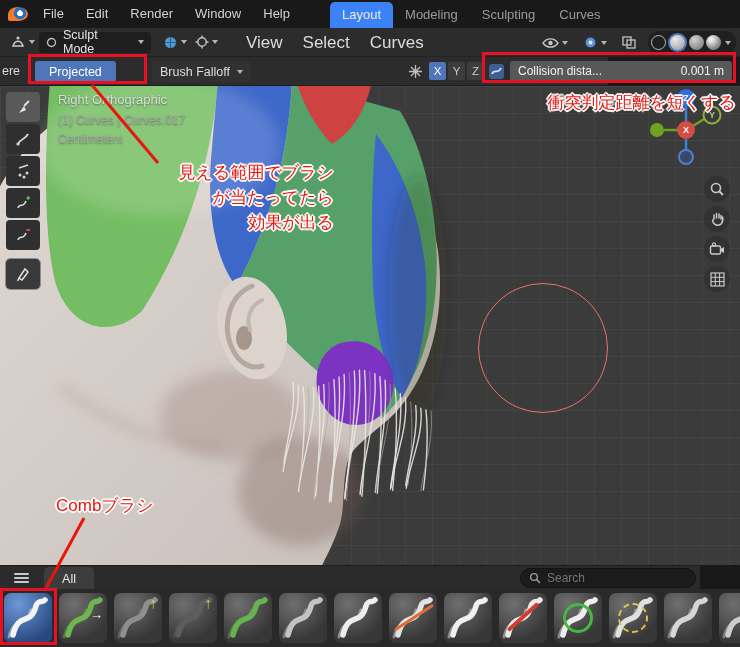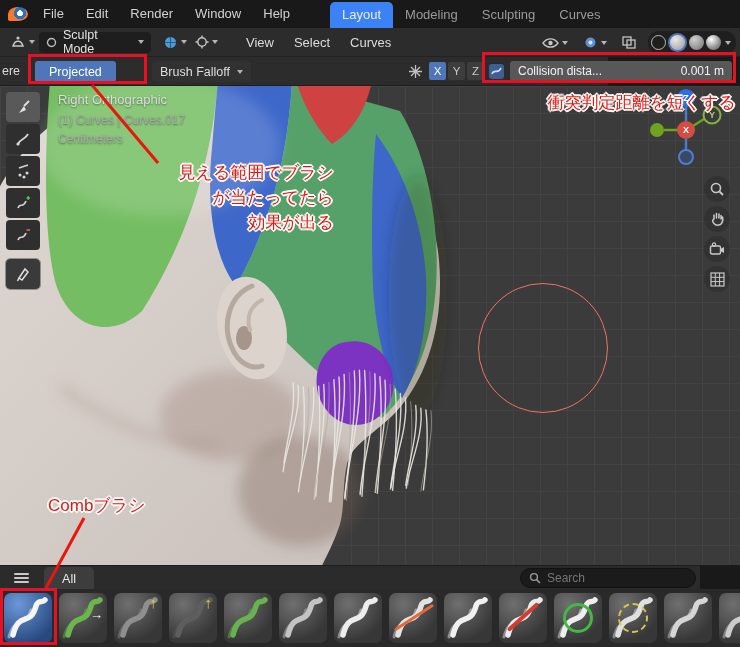--- a/index.html
+++ b/index.html
@@ -12,21 +12,21 @@
     background:radial-gradient(circle at 60% 45%,#ffffff 0 3px,#2a6fc4 3px 6px,#f5792a 6px);flex:none}
   .menu-item{padding:0 11px;font-size:13px;color:#d2d2d2;line-height:28px;cursor:default}
   .tabs{position:absolute;left:330px;top:0;height:28px;display:flex;align-items:flex-end;white-space:nowrap}
   .tab{padding:5px 12px 6px;font-size:13px;color:#9a9a9a}
   .tab.active{background:#3b82f6;color:#ececec;border-radius:5px 5px 0 0}
   
   .row2{position:absolute;left:0;top:28px;width:740px;height:29px;background:#2c2c2c;border-bottom:1px solid #222;display:flex;align-items:center}
   .dd{background:#1e1e1e;border-radius:4px;height:21px;display:flex;align-items:center;padding:0 7px;gap:6px;font-size:12.5px;color:#e4e4e4}
   .ibtn{height:21px;display:flex;align-items:center;padding:0 4px;gap:3px}
   .chev{width:0;height:0;border-left:3.5px solid transparent;border-right:3.5px solid transparent;border-top:4px solid #b5b5b5;display:inline-block}
-  .hmenu{font-size:13px;color:#dcdcdc;padding:0 10px;line-height:29px}
+  .hmenu{font-size:17px;color:#dcdcdc;padding:0 10px;line-height:29px}
   .r2-right{position:absolute;right:4px;top:0;height:29px;display:flex;align-items:center;gap:7px}
   .shade-group{display:flex;align-items:center;background:#1f1f1f;border-radius:11px;padding:2px 3px;gap:2px}
   .sball{width:15px;height:15px;border-radius:50%}
   .sb-wire{border:1.5px solid #b9b9b9}
   .sb-sel{width:19px;height:19px;border-radius:50%;background:#4f76b8;display:flex;align-items:center;justify-content:center}
   .sb-solid{background:radial-gradient(circle at 35% 30%,#e8e8e8,#9a9a9a)}
   .sb-mat{background:radial-gradient(circle at 35% 30%,#cfcfcf,#6f6f6f)}
   .sb-rend{background:radial-gradient(circle at 35% 30%,#ffffff,#8f8f8f 60%,#5f5f5f)}
   
   .row3{position:absolute;left:0;top:57px;width:608px;height:29px;background:#2c2c2c;border-bottom:1px solid #1e1e1e}
@@ -435,17 +435,17 @@
 
 <div class="annbox" style="left:28px;top:54px;width:119px;height:30px"></div>
 <div class="annbox" style="left:482px;top:52px;width:254px;height:31px"></div>
 <div class="annbox" style="left:0px;top:588px;width:57px;height:57px"></div>
 <div class="jp" style="right:4px;top:90px">衝突判定距離を短くする</div>
 <div class="jp" style="left:158px;top:160px;width:176px;text-align:right">
   <div>見える範囲でブラシ</div>
   <div>が当たってたら</div>
   <div>効果が出る</div>
 </div>
-<div class="jp" style="left:48px;top:493px">Combブラシ</div>
+<div class="jp" style="left:56px;top:493px">Combブラシ</div>
 <svg class="annlines">
   <line x1="92" y1="85" x2="158" y2="163" stroke="#e8160c" stroke-width="3"></line>
   <line x1="84" y1="518" x2="46" y2="588" stroke="#e8160c" stroke-width="3"></line>
 </svg>
 
 </body></html>

